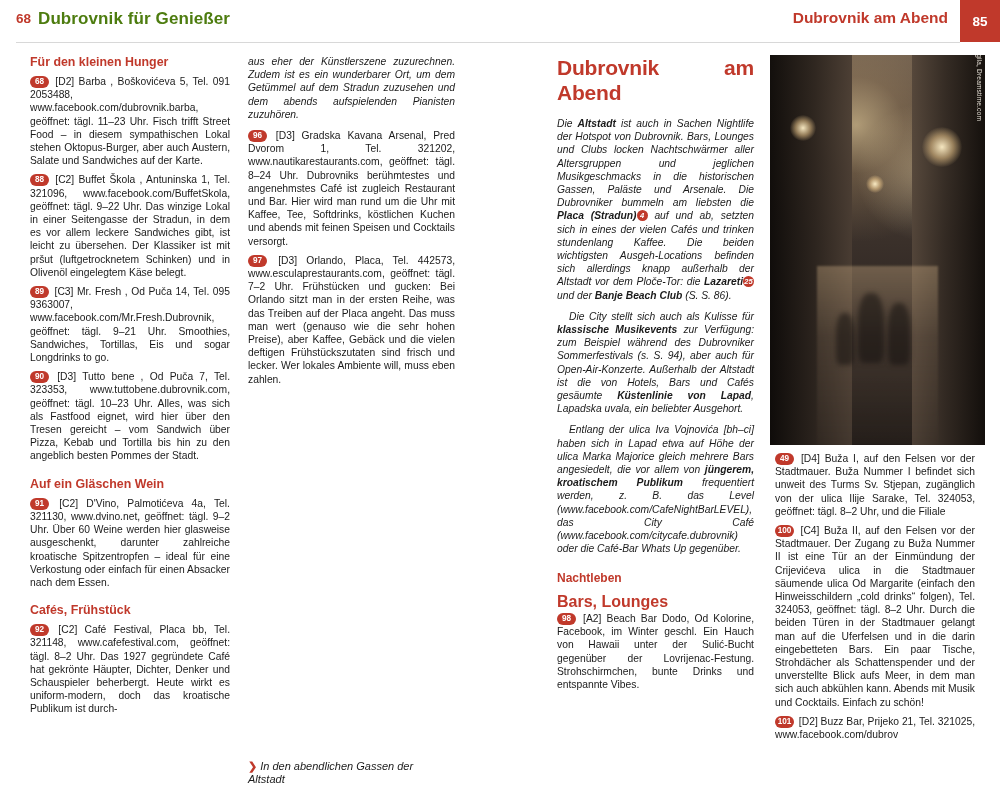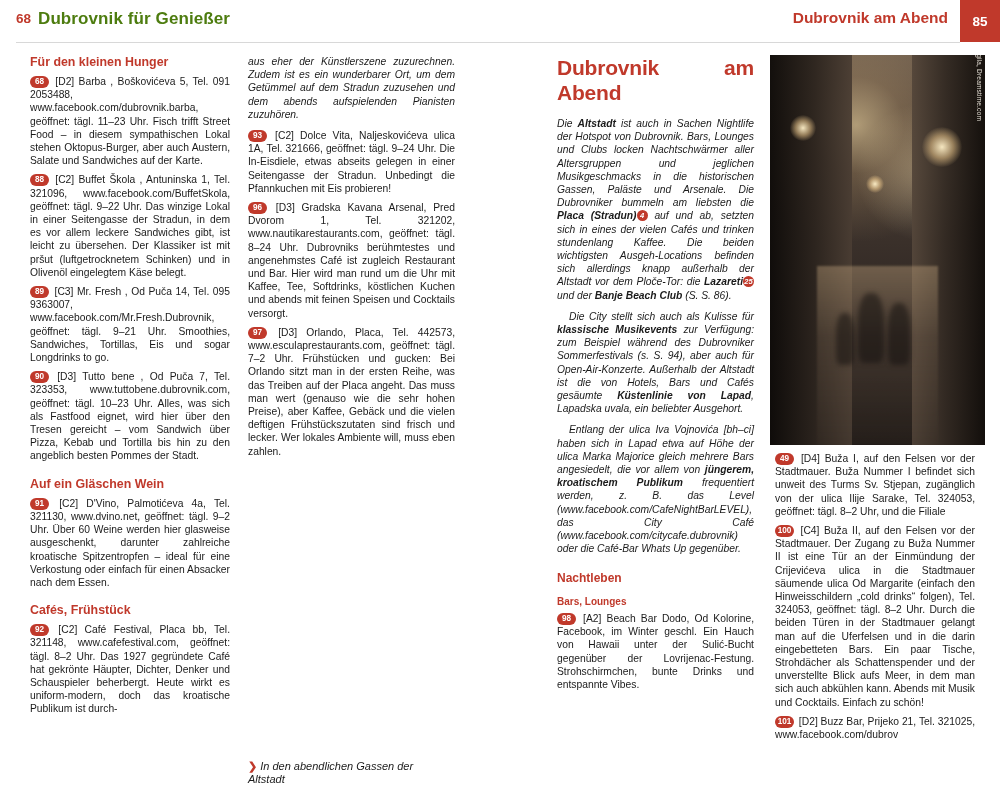--- a/index.html
+++ b/index.html
@@ -87,21 +87,21 @@
 
   .subhead-red {
     color: #c0392b;
     font-weight: bold;
     font-size: 12px;
     margin: 16px 0 8px 0;
   }
   .subhead-small {
     color: #c0392b;
     font-weight: bold;
-    font-size: 10px;
+    font-size: 16px;
     margin: 10px 0 4px 0;
   }
 
   .entry {
     margin: 0 0 6px 0;
     text-indent: 0;
     position: relative;
     padding-left: 0;
   }
   .num {
@@ -243,21 +243,20 @@
     <div class="secthead spaced">Auf ein Gläschen Wein</div>
     <p class="entry"><span class="num">91</span><span> [C2] D'Vino, Palmotićeva 4a, Tel. 321130, www.dvino.net, geöffnet: tägl. 9–2 Uhr. Über 60 Weine werden hier glasweise ausgeschenkt, darunter zahlreiche kroatische Spitzentropfen – ideal für eine Verkostung oder einfach für einen Absacker nach dem Essen.</span></p>
 
     <div class="secthead spaced">Cafés, Frühstück</div>
     <p class="entry"><span class="num">92</span><span> [C2] Café Festival, Placa bb, Tel. 321148, www.cafefestival.com, geöffnet: tägl. 8–2 Uhr. Das 1927 gegründete Café hat gekrönte Häupter, Dichter, Denker und Schauspieler beherbergt. Heute wirkt es uniform-modern, doch das kroatische Publikum ist durch-</span></p>
   </div>
 
   <div class="col col-2">
     <p class="para">aus eher der Künstlerszene zuzurechnen. Zudem ist es ein wunderbarer Ort, um dem Getümmel auf dem Stradun zuzusehen und dem abends aufspielenden Pianisten zuzuhören.</p>
 
-    <p class="entry"><span class="num">93</span><span> [C2] Dolce Vita, Naljeskovićeva ulica 1A, Tel. 321666, geöffnet: tägl. 9–24 Uhr. Die In-Eisdiele, etwas abseits gelegen in einer Seitengasse der Stradun. Unbedingt die Pfannkuchen mit Eis probieren!</span></p>
     <p class="entry"><span class="num">96</span><span> [D3] Gradska Kavana Arsenal, Pred Dvorom 1, Tel. 321202, www.nautikarestaurants.com, geöffnet: tägl. 8–24 Uhr. Dubrovniks berühmtestes und angenehmstes Café ist zugleich Restaurant und Bar. Hier wird man rund um die Uhr mit Kaffee, Tee, Softdrinks, köstlichen Kuchen und abends mit feinen Speisen und Cocktails versorgt.</span></p>
     <p class="entry"><span class="num">97</span><span> [D3] Orlando, Placa, Tel. 442573, www.esculaprestaurants.com, geöffnet: tägl. 7–2 Uhr. Frühstücken und gucken: Bei Orlando sitzt man in der ersten Reihe, was das Treiben auf der Placa angeht. Das muss man wert (genauso wie die sehr hohen Preise), aber Kaffee, Gebäck und die vielen deftigen Frühstückszutaten sind frisch und lecker. Wer lokales Ambiente will, muss eben zahlen.</span></p>
   </div>
 
   <div class="caption">
     <span class="arrow">❯</span><span>In den abendlichen Gassen der Altstadt</span>
   </div>
 
   <div class="col col-3">
     <h1 class="bighead">Dubrovnik am Abend</h1>

